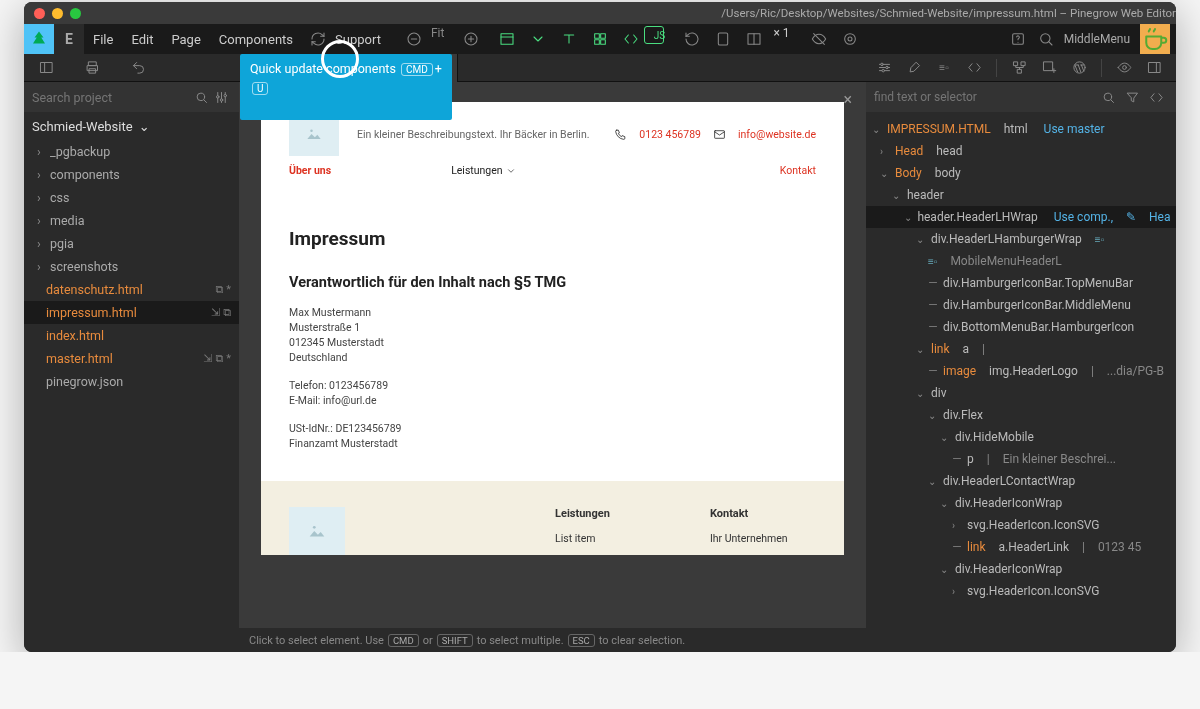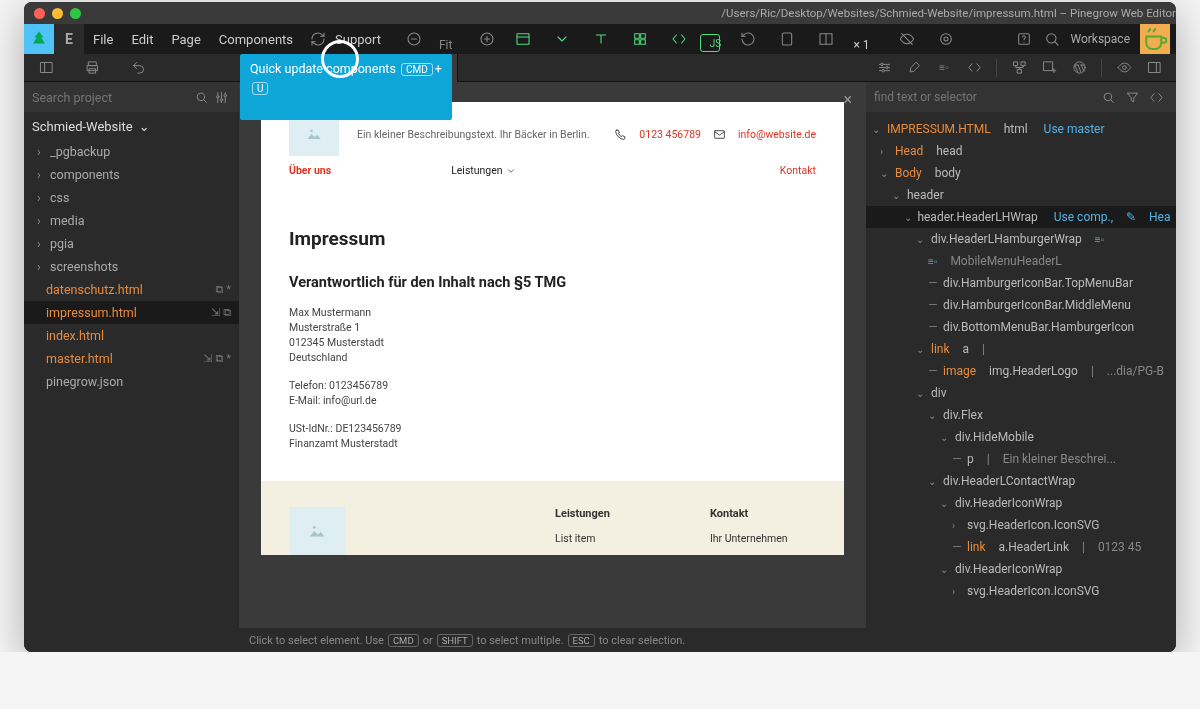--- a/index.html
+++ b/index.html
@@ -13,21 +13,21 @@
   .title{flex:1;text-align:right;color:#aaa;font-size:11.5px;}
   
   .menubar{height:30px;background:#1a1a1a;display:flex;align-items:center;color:#ccc;font-size:13px;position:relative;}
   .logo{width:30px;height:30px;background:#4fc3f7;display:flex;align-items:center;justify-content:center;}
   .logo svg{width:18px;height:18px;}
   .modebtn{width:30px;height:30px;background:#2a2a2a;display:flex;align-items:center;justify-content:center;color:#aaa;font-size:14px;font-weight:bold;}
   .menuitem{padding:0 9px;cursor:default;height:30px;display:flex;align-items:center;}
   .tooltip{position:absolute;top:30px;left:216px;background:#0ea5d9;color:#fff;font-size:12.5px;padding:6px 10px 22px 10px;border-radius:2px;z-index:50;line-height:18px;}
   .tooltip .kbd{border:1px solid rgba(255,255,255,.6);border-radius:3px;padding:0 4px;font-size:10px;margin:0 2px;}
   .circle{position:absolute;top:-14px;left:81px;width:38px;height:38px;border:3px solid #fff;border-radius:50%;}
-  .ticons{display:flex;align-items:flex-end;gap:13px;margin-left:6px;}
+  .ticons{display:flex;align-items:flex-start;gap:5px;margin-left:6px;}
   .tb{width:26px;height:26px;display:flex;align-items:center;justify-content:center;color:#888;border-radius:3px;padding-left:10px;}
   .tb svg{width:16px;height:16px;}
   .tb.green svg{stroke:#4ade80;}
   .tb.green{color:#4ade80;}
   .tright{margin-left:auto;display:flex;align-items:center;gap:2px;padding-right:6px;}
   .fit{color:#888;font-size:12px;padding:0 4px;}
   .x1{color:#ccc;font-size:12px;padding:0 6px;}
   .ws{color:#aaa;font-size:12px;padding:0 8px;}
   .coffee{width:30px;height:30px;background:#f2ad4e;display:flex;align-items:center;justify-content:center;}
   
@@ -214,21 +214,21 @@
             <rect x="4" y="4" width="16" height="16" rx="2"></rect>
             <path d="M10 9a2 2 0 1 1 3 2c-1 .5-1 1-1 2M12 17v.01"></path>
           </svg>
         </div>
       <div class="tb">
           <svg viewBox="0 0 24 24">
             <circle cx="11" cy="11" r="7"></circle>
             <path d="M21 21l-5-5"></path>
           </svg>
         </div>
-      <span class="ws">Workspace</span>
+      <span class="ws">MiddleMenu</span>
       <div class="coffee">
           <svg viewBox="0 0 24 24" style="stroke:#5a3;">
             <path d="M5 10h12v5a5 5 0 0 1-5 5h-2a5 5 0 0 1-5-5zM17 11h2a2 2 0 0 1 0 4h-2M7 6c0-1 1-1 1-2M11 6c0-1 1-1 1-2"></path>
           </svg>
         </div>
     </div>
 
     <div class="tooltip">
       <div class="circle"></div>
       <span>Quick update components</span>

